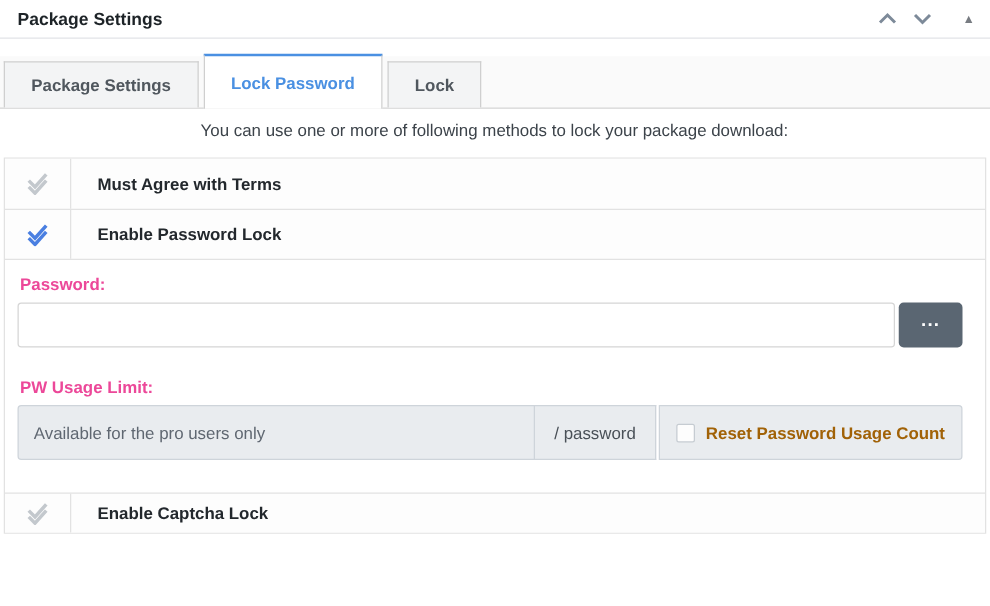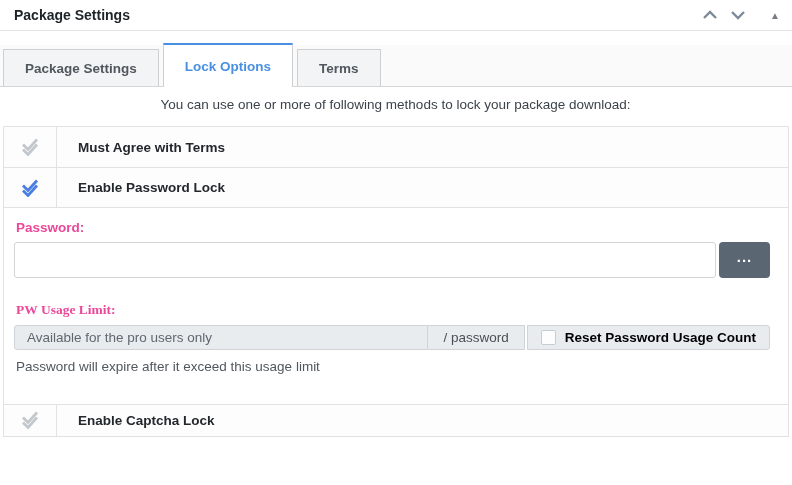--- a/index.html
+++ b/index.html
@@ -44,33 +44,33 @@
 
   .field-label { font-weight: 700; color: #ec4899; margin: 0 0 7px 2px; }
   .pw-row { display: flex; align-items: stretch; gap: 3px; }
   .pw-input { flex: 1; height: 36px; border: 1px solid #d5d5d5; border-radius: 3px;
     padding: 0 10px; font-size: 13.5px; font-family: inherit; color: #3c434a; outline: none; }
   .dots-btn { width: 51px; height: 36px; background: #5a6672; color: #ffffff; border: none;
     border-radius: 4px; font-weight: 700; font-size: 15px; letter-spacing: 1px; line-height: 10px;
     cursor: pointer; display: flex; align-items: center; justify-content: center; padding-bottom: 6px; }
   .help-text { margin-top: 7px; margin-left: 2px; color: #50575e; line-height: 1.55; }
 
-  .usage-label { margin-top: 24px; font-family: Liberation Serif, serif; }
-  .input-group { display: flex; align-items: stretch; height: 25px; }
+  .usage-label { margin-top: 24px; }
+  .input-group { display: flex; align-items: stretch; height: 44px; }
   .ig-input { flex: 1; background: #e9ecef; border: 1px solid #ced4da; border-radius: 3px 0 0 3px;
     padding: 0 12px; font-size: 13.5px; font-family: inherit; color: #5f6771; }
   .ig-input:disabled { background: #e9ecef; color: #5f6771; opacity: 1; }
   .ig-suffix { display: flex; align-items: center; padding: 5px 15px; background: #e9ecef;
     border: 1px solid #ced4da; border-left: none; color: #495057; white-space: nowrap; }
   .ig-reset { display: flex; align-items: center; gap: 9px; padding: 0 13px; margin-left: 2px;
     background: #e9ecef; border: 1px solid #ced4da; border-radius: 0 3px 3px 0;
     white-space: nowrap; cursor: pointer; }
   .ig-reset input[type="checkbox"] { appearance: none; width: 15px; height: 15px;
     background: #fdfdfd; border: 1px solid #c6ccd2; border-radius: 2px; margin: 0; cursor: pointer; }
-  .ig-reset-label { font-weight: 700; color: #000000; font-size: 13.5px; }
+  .ig-reset-label { font-weight: 700; color: #a16207; font-size: 13.5px; }
 </style>
 </head>
 <body>
 
 <div class="mb-header">
   <span class="mb-title">Package Settings</span>
   <span class="mb-handles">
     <button class="handle-btn">
       <svg width="16" height="12" viewBox="0 0 16 12">
           <path d="M2 9 L8 3 L14 9" fill="none" stroke="#7d8a99" stroke-width="2.4"></path>
@@ -80,22 +80,22 @@
       <svg width="16" height="12" viewBox="0 0 16 12">
           <path d="M2 3 L8 9 L14 3" fill="none" stroke="#7d8a99" stroke-width="2.4"></path>
         </svg>
     </button>
     <button class="toggle-btn">▲</button>
   </span>
 </div>
 
 <div class="tab-bar">
   <div class="tab">Package Settings</div>
-  <div class="tab active">Lock Options</div>
-  <div class="tab">Terms</div>
+  <div class="tab active">Lock Password</div>
+  <div class="tab">Lock</div>
 </div>
 
 <div class="intro">You can use one or more of following methods to lock your package download:</div>
 
 <div class="accordion">
 
   <div class="acc-header">
     <span class="acc-icon-cell">
       <span class="check-icon check-off">
         <svg width="20" height="18" viewBox="0 0 20 18">
@@ -128,21 +128,20 @@
 
     <div class="field-label usage-label">PW Usage Limit:</div>
     <div class="input-group">
       <input type="text" class="ig-input" disabled="" value="Available for the pro users only" style="">
       <span class="ig-suffix">/ password</span>
       <label class="ig-reset">
         <input type="checkbox" style="">
         <span class="ig-reset-label">Reset Password Usage Count</span>
       </label>
     </div>
-    <div class="help-text">Password will expire after it exceed this usage limit</div>
   </div>
 
   <div class="acc-header short">
     <span class="acc-icon-cell">
       <span class="check-icon check-off">
         <svg width="20" height="18" viewBox="0 0 20 18">
           <path d="M3 6.5 L8 11.5 L17 1.5" fill="none" stroke="currentColor" stroke-width="2.8"></path>
           <path d="M3 11.5 L8 16.5 L17 6.5" fill="none" stroke="currentColor" stroke-width="2.8"></path>
         </svg>
       </span>

